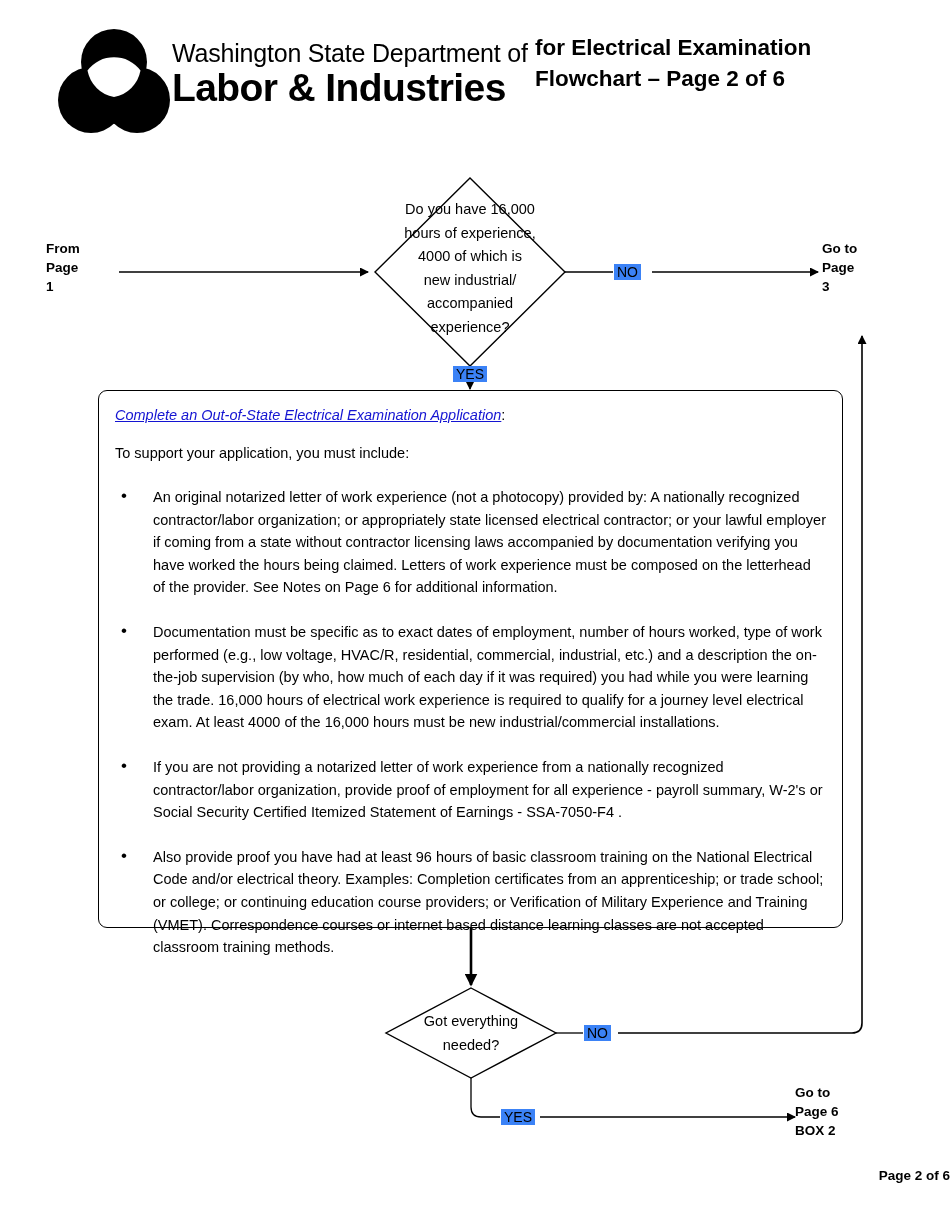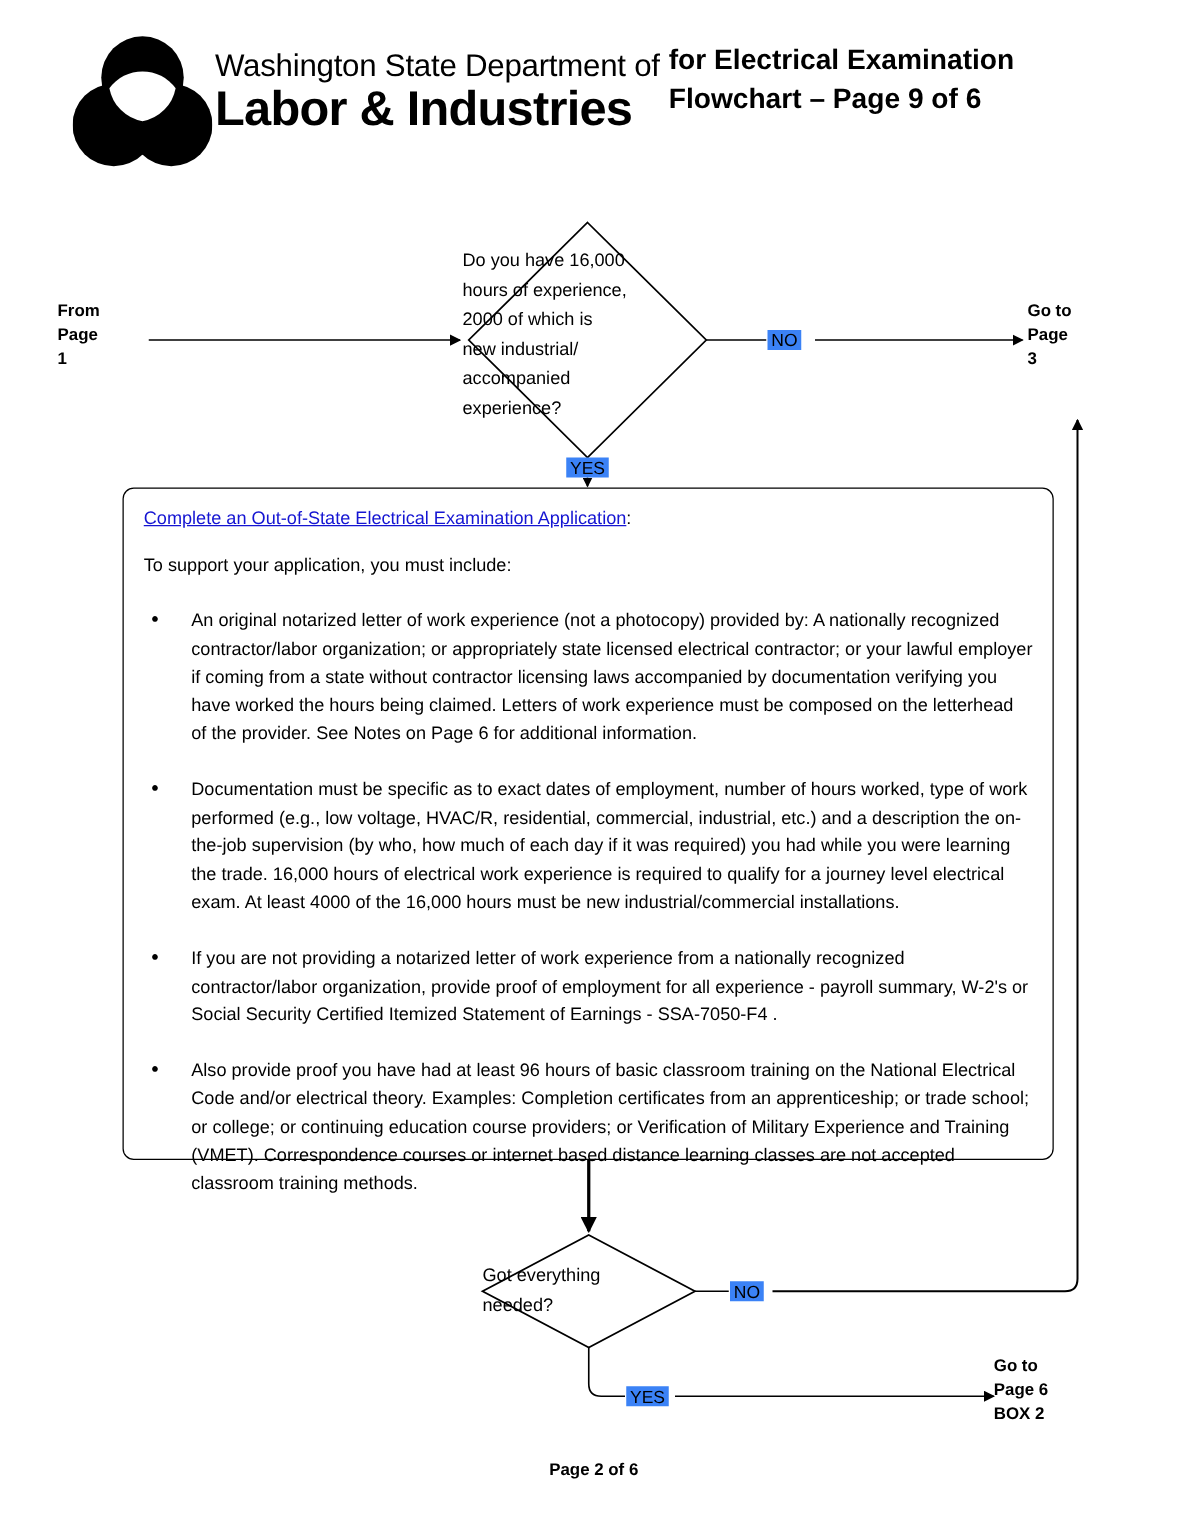--- a/index.html
+++ b/index.html
@@ -42,54 +42,54 @@
     position:absolute;font-size:14px;font-weight:400;
     color:#000;background:#3b82f6;padding:0 3px;line-height:16px;
   }
 
   
   .flow-svg{position:absolute;left:0;top:0;width:950px;height:1230px;pointer-events:none;}
 
   
   .diamond-text{
     position:absolute;font-size:14.5px;line-height:23.5px;
-    color:#000;
+    text-align:center;color:#000;
   }
 
   
   .content-box{
     position:absolute;left:98px;top:390px;width:745px;height:538px;
     border:1.3px solid #000;border-radius:9px;background:#fff;
     box-sizing:border-box;
     padding:11px 16px 0 16px;
   }
   .box-link-line{
     font-size:14.5px;line-height:22px;margin-top:2px;margin-bottom:0;
   }
   .box-link{
-    color:#1414d2;text-decoration:underline;font-size:14.5px;
+    color:#1414d2;text-decoration:underline;font-size:14.5px;font-style:italic;
   }
   .box-intro{
     font-size:14.5px;line-height:22px;margin-top:16px;
   }
   ul.box-list{
     margin:0;padding:0;list-style:none;
   }
   ul.box-list li{
     position:relative;padding-left:38px;margin-top:22px;
     font-size:14.5px;line-height:22.6px;text-align:left;
   }
   ul.box-list li .bullet{
     position:absolute;left:6px;top:-1px;font-size:17px;line-height:22.6px;
   }
 
   
   .footer{
     position:absolute;left:0;top:1168px;width:950px;
-    text-align:center;font-size:13.5px;font-weight:bold;color:#000;
+    text-align:right;font-size:13.5px;font-weight:bold;color:#000;
   }
 </style>
 </head>
 <body>
 
 <div class="page">
 
   <div class="header">
 
     <div class="logo">
@@ -111,21 +111,21 @@
       </svg>
     </div>
 
     <div class="logo-text">
       <div class="logo-line1">Washington State Department of</div>
       <div class="logo-line2">Labor &amp; Industries</div>
     </div>
 
     <div class="title">
       <div>for Electrical Examination</div>
-      <div>Flowchart – Page 9 of 6</div>
+      <div>Flowchart – Page 2 of 6</div>
     </div>
   </div>
 
   <svg class="flow-svg" viewBox="0 0 950 1230" xmlns="http://www.w3.org/2000/svg">
     <defs>
       <marker id="arrow" markerWidth="9" markerHeight="9" refX="8" refY="4.5" orient="auto" markerUnits="userSpaceOnUse">
         <path d="M0,0 L9,4.5 L0,9 z" fill="#000"></path>
       </marker>
       <marker id="arrow-sm" markerWidth="8" markerHeight="8" refX="7" refY="4" orient="auto" markerUnits="userSpaceOnUse">
         <path d="M0,0 L8,4 L0,8 z" fill="#000"></path>
@@ -158,21 +158,21 @@
 
   <div class="flow-label" style="left:46px;top:239px;width:80px;">
     <div>From</div>
     <div>Page</div>
     <div>1</div>
   </div>
 
   <div class="diamond-text" style="left:370px;top:198px;width:200px;">
     <div>Do you have 16,000</div>
     <div>hours of experience,</div>
-    <div>2000 of which is</div>
+    <div>4000 of which is</div>
     <div>new industrial/</div>
     <div>accompanied</div>
     <div>experience?</div>
   </div>
 
   <div class="edge-label" style="left:614px;top:264px;">NO</div>
 
   <div class="edge-label" style="left:453px;top:366px;">YES</div>
 
   <div class="flow-label" style="left:822px;top:239px;width:84px;">

